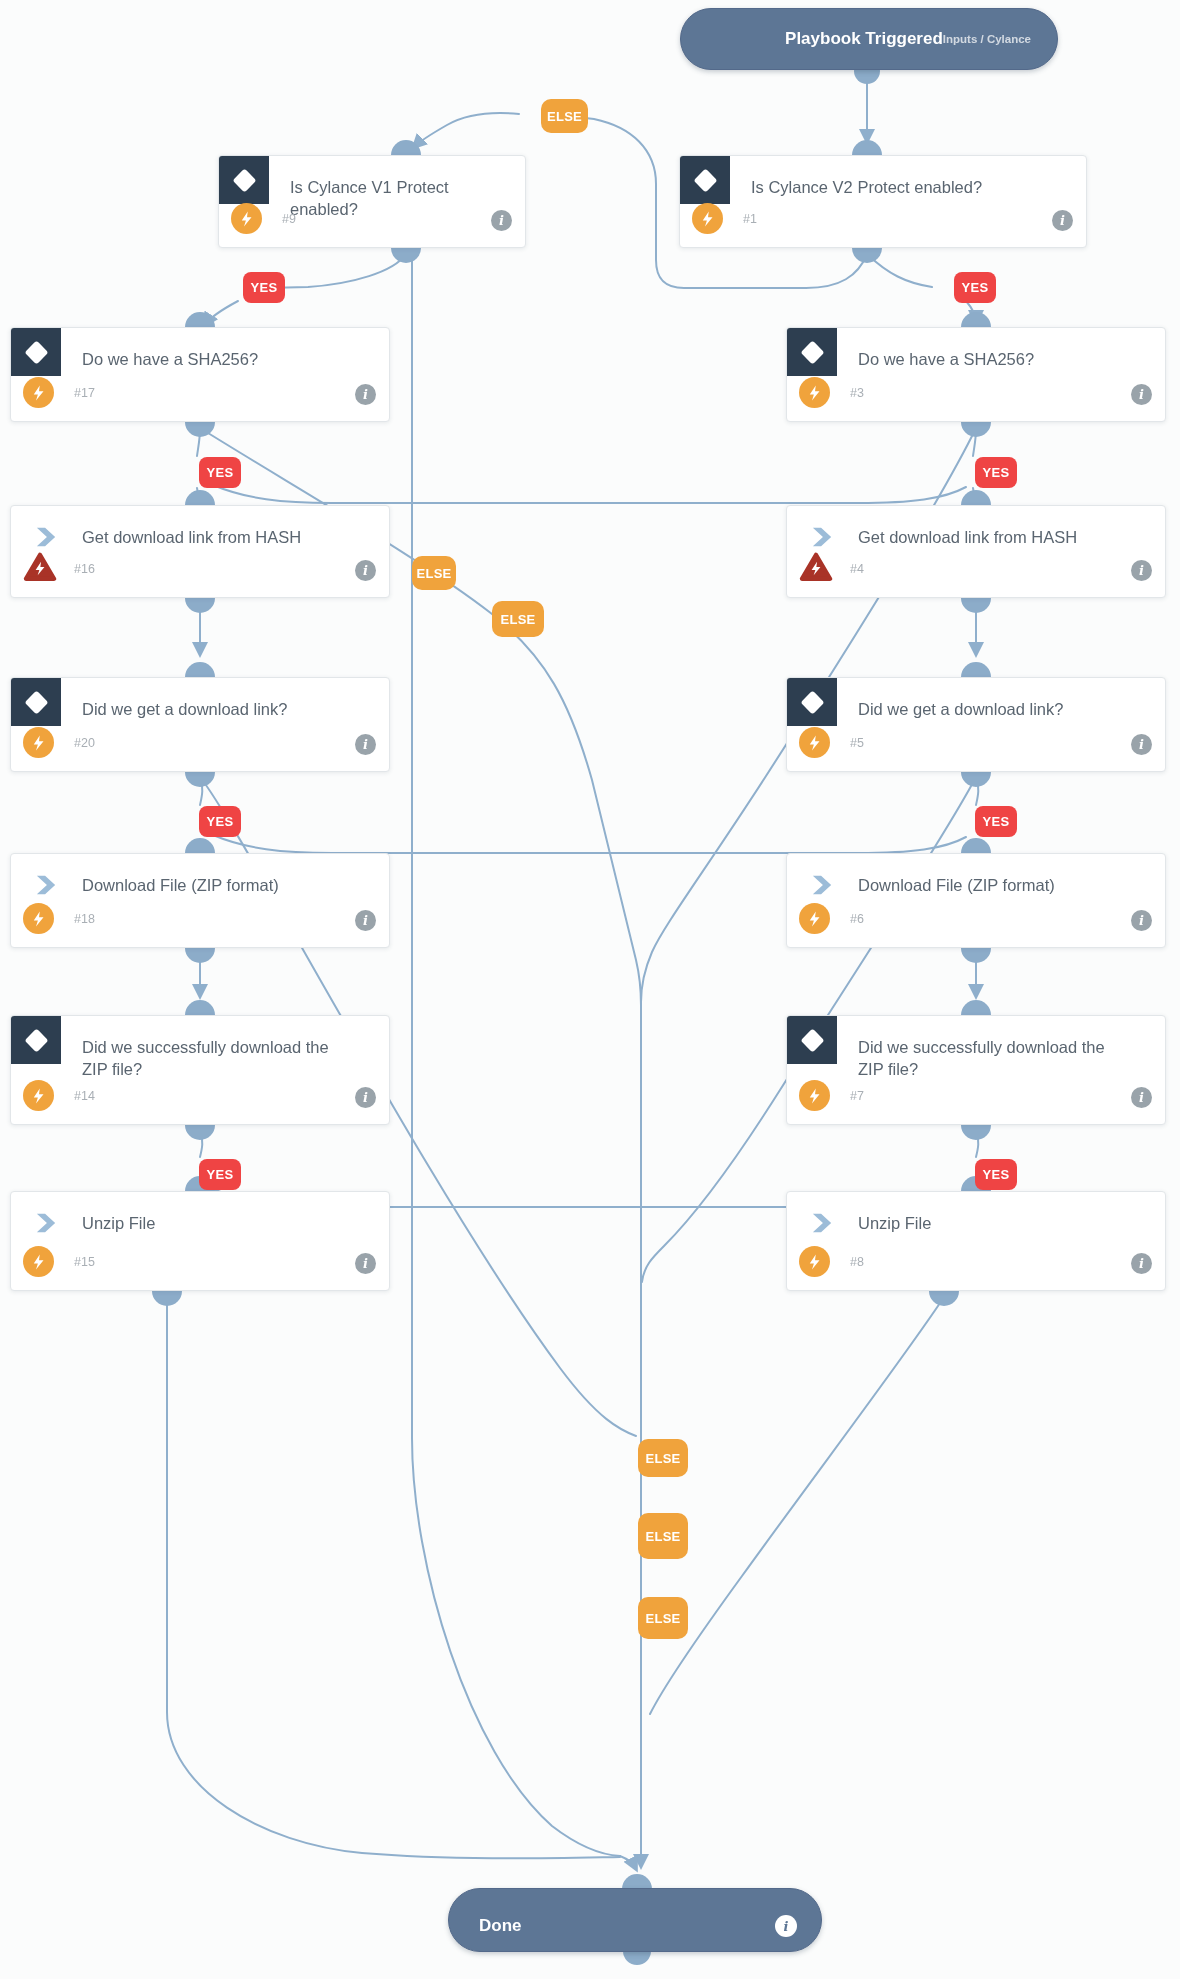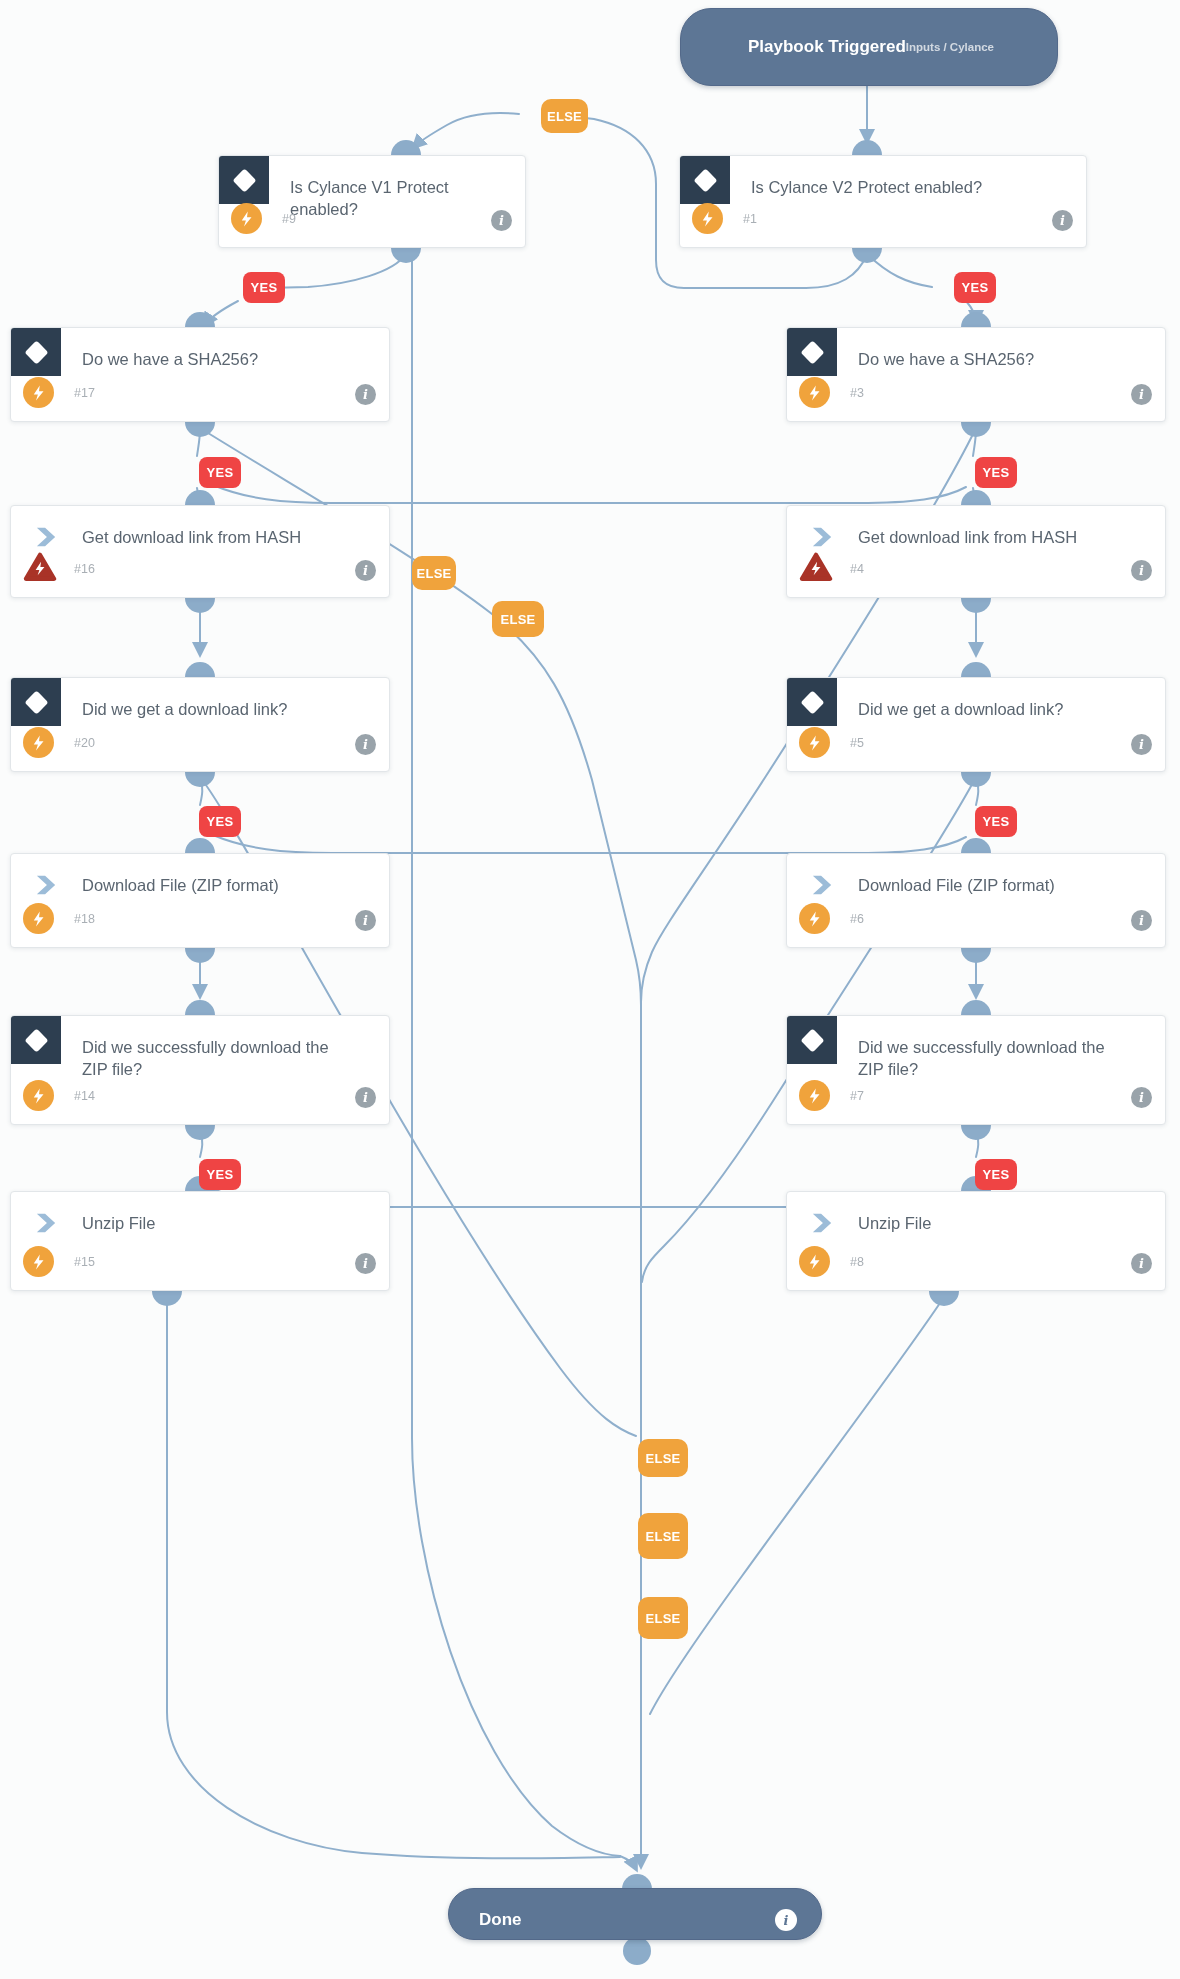--- a/index.html
+++ b/index.html
@@ -15,23 +15,23 @@
   .title{position:absolute;left:71px;top:21px;right:36px;font-size:16.5px;color:#5a6570;line-height:1.32;}
   .boltc{position:absolute;left:12px;bottom:13px;width:31px;height:31px;border-radius:50%;
          background:#f0a33c;display:flex;align-items:center;justify-content:center;}
   .tri{position:absolute;left:12px;bottom:14px;width:34px;height:31px;}
   .num{position:absolute;left:63px;bottom:21px;font-size:12.5px;color:#a9afb5;}
   .info{position:absolute;right:13px;bottom:16px;width:21px;height:21px;border-radius:50%;
         background:#99a3aa;color:#fff;display:flex;align-items:center;justify-content:center;
         font-family:"DejaVu Serif",serif;font-style:italic;font-weight:bold;font-size:13px;cursor:pointer;}
   .pill{position:absolute;background:#5d7695;border:1px solid #53698a;z-index:2;color:#fff;
         display:flex;align-items:center;box-sizing:border-box;box-shadow:0 2px 5px rgba(40,60,80,.25);}
-  #header-pill{left:680px;top:8px;width:378px;height:78px;border-radius:31px;
-               justify-content:center;padding:0 26px 0 30px;}
-  #done-pill{left:448px;top:1888px;width:374px;height:52px;border-radius:32px;
+  #header-pill{left:680px;top:8px;width:378px;height:62px;border-radius:31px;
+               justify-content:flex-end;padding:0 26px 0 30px;}
+  #done-pill{left:448px;top:1888px;width:374px;height:64px;border-radius:32px;
              justify-content:space-between;padding:12px 24px 0 30px;}
   .pill-title{font-size:17px;font-weight:bold;}
   .pill-sub{font-size:11.5px;font-weight:bold;color:rgba(255,255,255,.72);}
   .pill-info{width:22px;height:22px;border-radius:50%;background:#fff;color:#5d7695;
              display:flex;align-items:center;justify-content:center;
              font-family:"DejaVu Serif",serif;font-style:italic;font-weight:bold;font-size:13px;cursor:pointer;}
   .badge{position:absolute;z-index:4;color:#fff;display:flex;align-items:center;justify-content:center;
          font-weight:bold;font-size:13px;letter-spacing:.3px;margin-left:22px;}
   .badge.yes{background:#ef4444;border-radius:8px;}
   .badge.else{background:#f0a33c;border-radius:10px;}

